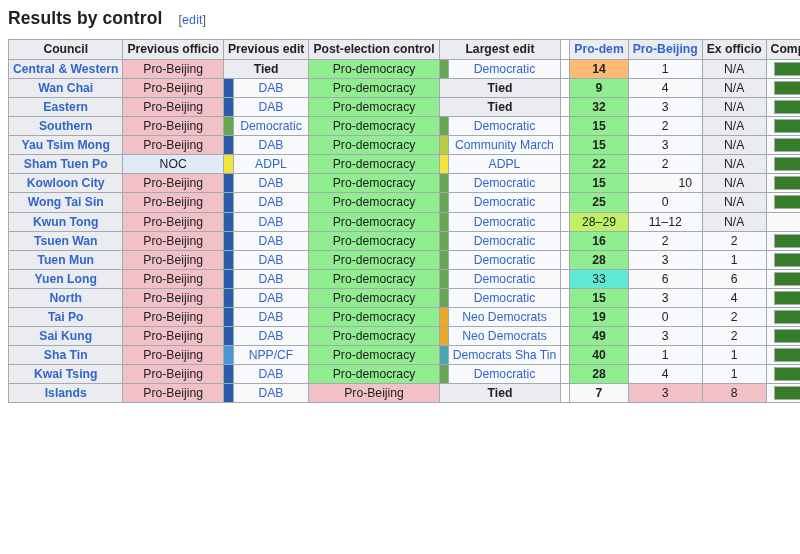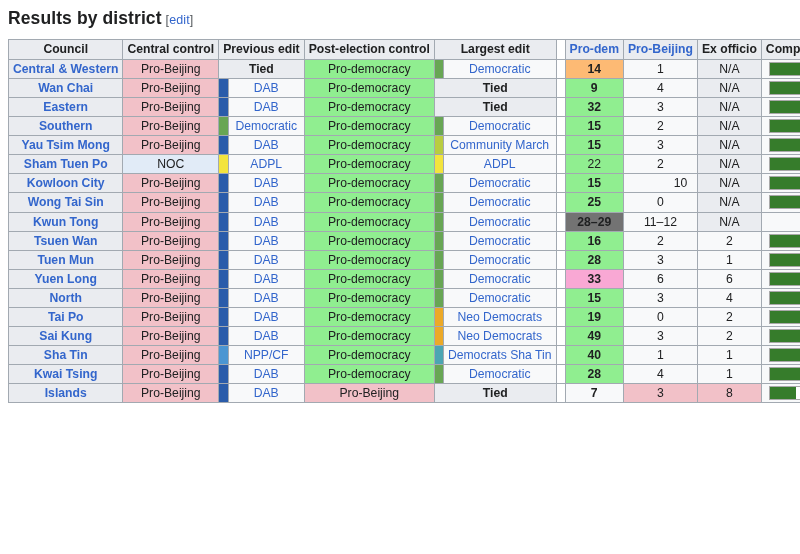--- a/index.html
+++ b/index.html
@@ -1,19 +1,19 @@
 <!DOCTYPE html>
 <html><head>
 <meta charset="utf-8">
 <style>
   html,body{margin:0;padding:0;background:#ffffff;}
   body{font-family:"Liberation Sans","DejaVu Sans",sans-serif;color:#202122;}
   .page{width:800px;height:554px;box-sizing:border-box;padding:6px 0 0 8px;overflow:hidden;}
   .heading{margin:2px 0 10px 0;font-size:17.5px;font-weight:bold;letter-spacing:.1px;}
-  .editsection{font-size:12.5px;font-weight:normal;color:#54595d;margin-left:4px;}
+  .editsection{font-size:12.5px;font-weight:normal;color:#54595d;margin-left:16px;}
   .editsection a{cursor:pointer;}
   a{color:#3366cc;text-decoration:none;}
   table.results{border-collapse:collapse;font-size:12.2px;line-height:1.15;table-layout:fixed;}
   table.results th, table.results td{border:1px solid #a2a9b1;padding:2px 4px;text-align:center;height:19px;overflow:hidden;white-space:nowrap;box-sizing:border-box;}
   thead th{background:#eaecf0;font-weight:bold;padding:4px 2px;height:38px;white-space:normal;line-height:1.25;}
   td.spacer, th.spacer{border:none;background:#ffffff;padding:0;}
   th.council{background:#eaecf0;text-align:left;padding-left:6px;}
   th.council a{font-weight:bold;}
   td.ctl{color:#202122;}
   td.strip{padding:0;}
@@ -21,41 +21,41 @@
   td.tied{font-weight:bold;background:#eaecf0;}
   td.num{background:#f8f9fa;}
   td.comp{background:#f8f9fa;padding:2px 4px;}
   .bar{width:68px;height:14px;border:1px solid #a9a9a9;display:flex;margin:0 auto;background:#ffffff;box-sizing:border-box;}
   .bar > div{height:100%;}
 </style>
 </head>
 <body>
 
 <div class="page">
-  <h2 class="heading"><span>Results by district</span><span class="editsection"><span>[</span><a>edit</a><span>]</span></span></h2>
+  <h2 class="heading"><span>Results by control</span><span class="editsection"><span>[</span><a>edit</a><span>]</span></span></h2>
 
   <table class="results">
     <colgroup>
       <col style="width:110px">
         <col style="width:68px">
         <col style="width:9px">
         <col style="width:58px">
       <col style="width:93px">
         <col style="width:9px">
         <col style="width:112px">
         <col style="width:9px">
       <col style="width:60px">
         <col style="width:50px">
         <col style="width:47px">
         <col style="width:80px">
     </colgroup>
     <thead>
       <tr>
         <th>Council</th>
-        <th>Central control</th>
+        <th>Previous officio</th>
         <th colspan="2">Previous edit</th>
         <th>Post-election control</th>
         <th colspan="2">Largest edit</th>
         <th class="spacer"></th>
         <th><a>Pro-dem</a></th>
         <th><a>Pro-Beijing</a></th>
         <th>Ex officio</th>
         <th>Composition</th>
 
       </tr>
@@ -150,21 +150,21 @@
         </tr>
         <tr>
           <th class="council"><a>Sham Tuen Po</a></th>
           <td class="ctl" style="background: rgb(225, 235, 247);">NOC</td>
           <td class="strip" style="background: rgb(243, 228, 61);"></td>
           <td class="ptxt"><a>ADPL</a></td>
           <td class="ctl" style="background: rgb(144, 238, 144);">Pro-democracy</td>
           <td class="strip" style="background: rgb(243, 228, 61);"></td>
           <td class="ptxt"><a>ADPL</a></td>
           <td class="spacer"></td>
-          <td class="num" style="background: rgb(144, 238, 144); font-weight: normal;">22</td>
+          <td class="num" style="background: rgb(144, 238, 144); font-weight: bold;">22</td>
           <td class="num" style="background: rgb(248, 249, 250); font-weight: normal;">2</td>
           <td class="num" style="background: rgb(234, 236, 240); font-weight: normal;">N/A</td>
           <td class="comp">
             <div class="bar">
               <div class="seg" style="width: 88%; background: rgb(54, 124, 43);"></div>
             </div>
           </td>
         </tr>
         <tr>
           <th class="council"><a>Kowloon City</a></th>
@@ -204,21 +204,21 @@
         </tr>
         <tr>
           <th class="council"><a>Kwun Tong</a></th>
           <td class="ctl" style="background: rgb(242, 193, 200);">Pro-Beijing</td>
           <td class="strip" style="background: rgb(42, 92, 170);"></td>
           <td class="ptxt"><a>DAB</a></td>
           <td class="ctl" style="background: rgb(144, 238, 144);">Pro-democracy</td>
           <td class="strip" style="background: rgb(104, 166, 84);"></td>
           <td class="ptxt"><a>Democratic</a></td>
           <td class="spacer"></td>
-          <td class="num" style="background: #737373; font-weight: bold; margin-left: 44px;">28–29</td>
+          <td class="num" style="background: #bef264; font-weight: normal; margin-left: 44px;">28–29</td>
           <td class="num" style="background: rgb(248, 249, 250); font-weight: normal;">11–12</td>
           <td class="num" style="background: rgb(234, 236, 240); font-weight: normal;">N/A</td>
           <td class="comp"></td>
         </tr>
         <tr>
           <th class="council"><a>Tsuen Wan</a></th>
           <td class="ctl" style="background: rgb(242, 193, 200);">Pro-Beijing</td>
           <td class="strip" style="background: rgb(42, 92, 170);"></td>
           <td class="ptxt"><a>DAB</a></td>
           <td class="ctl" style="background: rgb(144, 238, 144);">Pro-democracy</td>
@@ -254,21 +254,21 @@
         </tr>
         <tr>
           <th class="council"><a>Yuen Long</a></th>
           <td class="ctl" style="background: rgb(242, 193, 200);">Pro-Beijing</td>
           <td class="strip" style="background: rgb(42, 92, 170);"></td>
           <td class="ptxt"><a>DAB</a></td>
           <td class="ctl" style="background: rgb(144, 238, 144);">Pro-democracy</td>
           <td class="strip" style="background: rgb(104, 166, 84);"></td>
           <td class="ptxt"><a>Democratic</a></td>
           <td class="spacer"></td>
-          <td class="num" style="background: #f9a8d4; font-weight: bold;">33</td>
+          <td class="num" style="background: #5eead4; font-weight: normal;">33</td>
           <td class="num" style="background: rgb(248, 249, 250); font-weight: normal;">6</td>
           <td class="num" style="background: rgb(248, 249, 250); font-weight: normal;">6</td>
           <td class="comp">
             <div class="bar">
               <div class="seg" style="width: 73%; background: rgb(54, 124, 43);"></div>
             </div>
           </td>
         </tr>
         <tr>
           <th class="council"><a>North</a></th>

